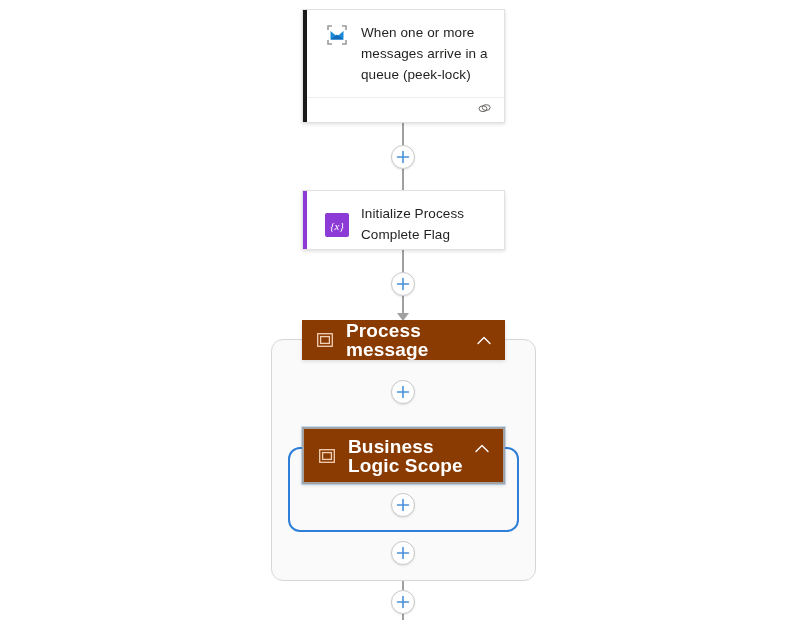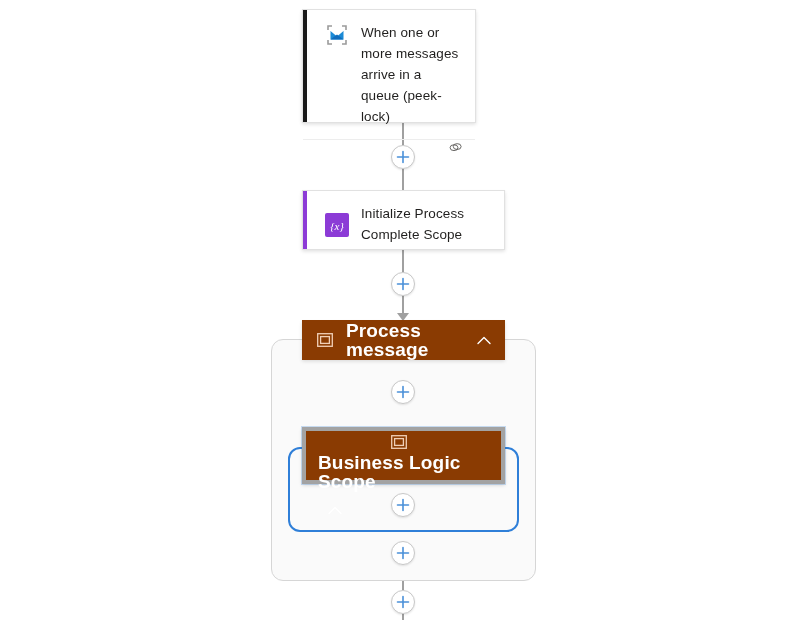--- a/index.html
+++ b/index.html
@@ -103,23 +103,22 @@
     position: absolute;
     background: #8a3b02;
     display: flex;
     align-items: center;
     padding: 0 12px;
     cursor: pointer;
     z-index: 7;
     box-shadow: 0 1.6px 3.6px rgba(0,0,0,.13), 0 0.3px 0.9px rgba(0,0,0,.10);
   }
   .scope-head.selected {
-    border: 4px solid #a3a3a3;
+    border: 2px solid #a3a3a3;
     box-shadow: 0 0 0 1px rgba(47,127,216,.25), 0 1.6px 3.6px rgba(0,0,0,.15);
-    flex-direction: column;
   }
   .scope-head .sc-icon {
     flex: 0 0 auto;
     width: 22px; height: 22px;
     display: flex; align-items: center; justify-content: center;
     margin-right: 10px;
   }
   .scope-head .sc-title {
     flex: 1;
     color: #ffffff;
@@ -177,21 +176,21 @@
   <div class="arrowhead blue" style="left:397px; top:421px;"></div>
 
   <div class="conn blue" style="left:402px; top:484px; height:9px;"></div>
 
   <div class="conn" style="left:402px; top:532px; height:9px;"></div>
   <div class="conn" style="left:402px; top:565px; height:16px;"></div>
 
   <div class="conn" style="left:402px; top:581px; height:9px;"></div>
   <div class="conn" style="left:402px; top:614px; height:6px;"></div>
 
-  <div class="card" style="left:302px; top:9px; width:174px; height:114px;">
+  <div class="card" style="left:302px; top:9px; width:203px; height:114px;">
     <div class="accent" style="background:#1a1a1a;"></div>
     <div class="card-body">
       <span class="card-icon">
         <svg width="22" height="22" viewBox="0 0 22 22">
 
           <path d="M2 6V2h4" fill="none" stroke="#9b9b9b" stroke-width="1.6"></path>
           <path d="M20 6V2h-4" fill="none" stroke="#9b9b9b" stroke-width="1.6"></path>
           <path d="M2 16v4h4" fill="none" stroke="#9b9b9b" stroke-width="1.6"></path>
           <path d="M20 16v4h-4" fill="none" stroke="#9b9b9b" stroke-width="1.6"></path>
 
@@ -220,21 +219,21 @@
 
   <div class="card" style="left:302px; top:190px; width:203px; height:60px;">
     <div class="accent" style="background:#8c3bd6;"></div>
     <div class="card-body" style="align-items:center;">
       <span class="card-icon">
         <svg width="24" height="24" viewBox="0 0 24 24">
           <rect x="0" y="0" width="24" height="24" rx="2" fill="#8c3bd6"></rect>
           <text x="12" y="16.5" font-family="Liberation Serif, serif" font-style="italic" font-size="11" fill="#ffffff" text-anchor="middle">{x}</text>
         </svg>
       </span>
-      <span class="card-title">Initialize Process Complete Scope</span>
+      <span class="card-title">Initialize Process Complete Flag</span>
     </div>
   </div>
 
   <div class="plus" style="left:391px; top:272px;">
     <svg width="14" height="14" viewBox="0 0 14 14">
       <path d="M7 1.5v11M1.5 7h11" stroke="#4a90d9" stroke-width="1.6" stroke-linecap="round"></path>
     </svg>
   </div>
 
   <div class="scope-head single" style="left:302px; top:320px; width:203px; height:40px;">

